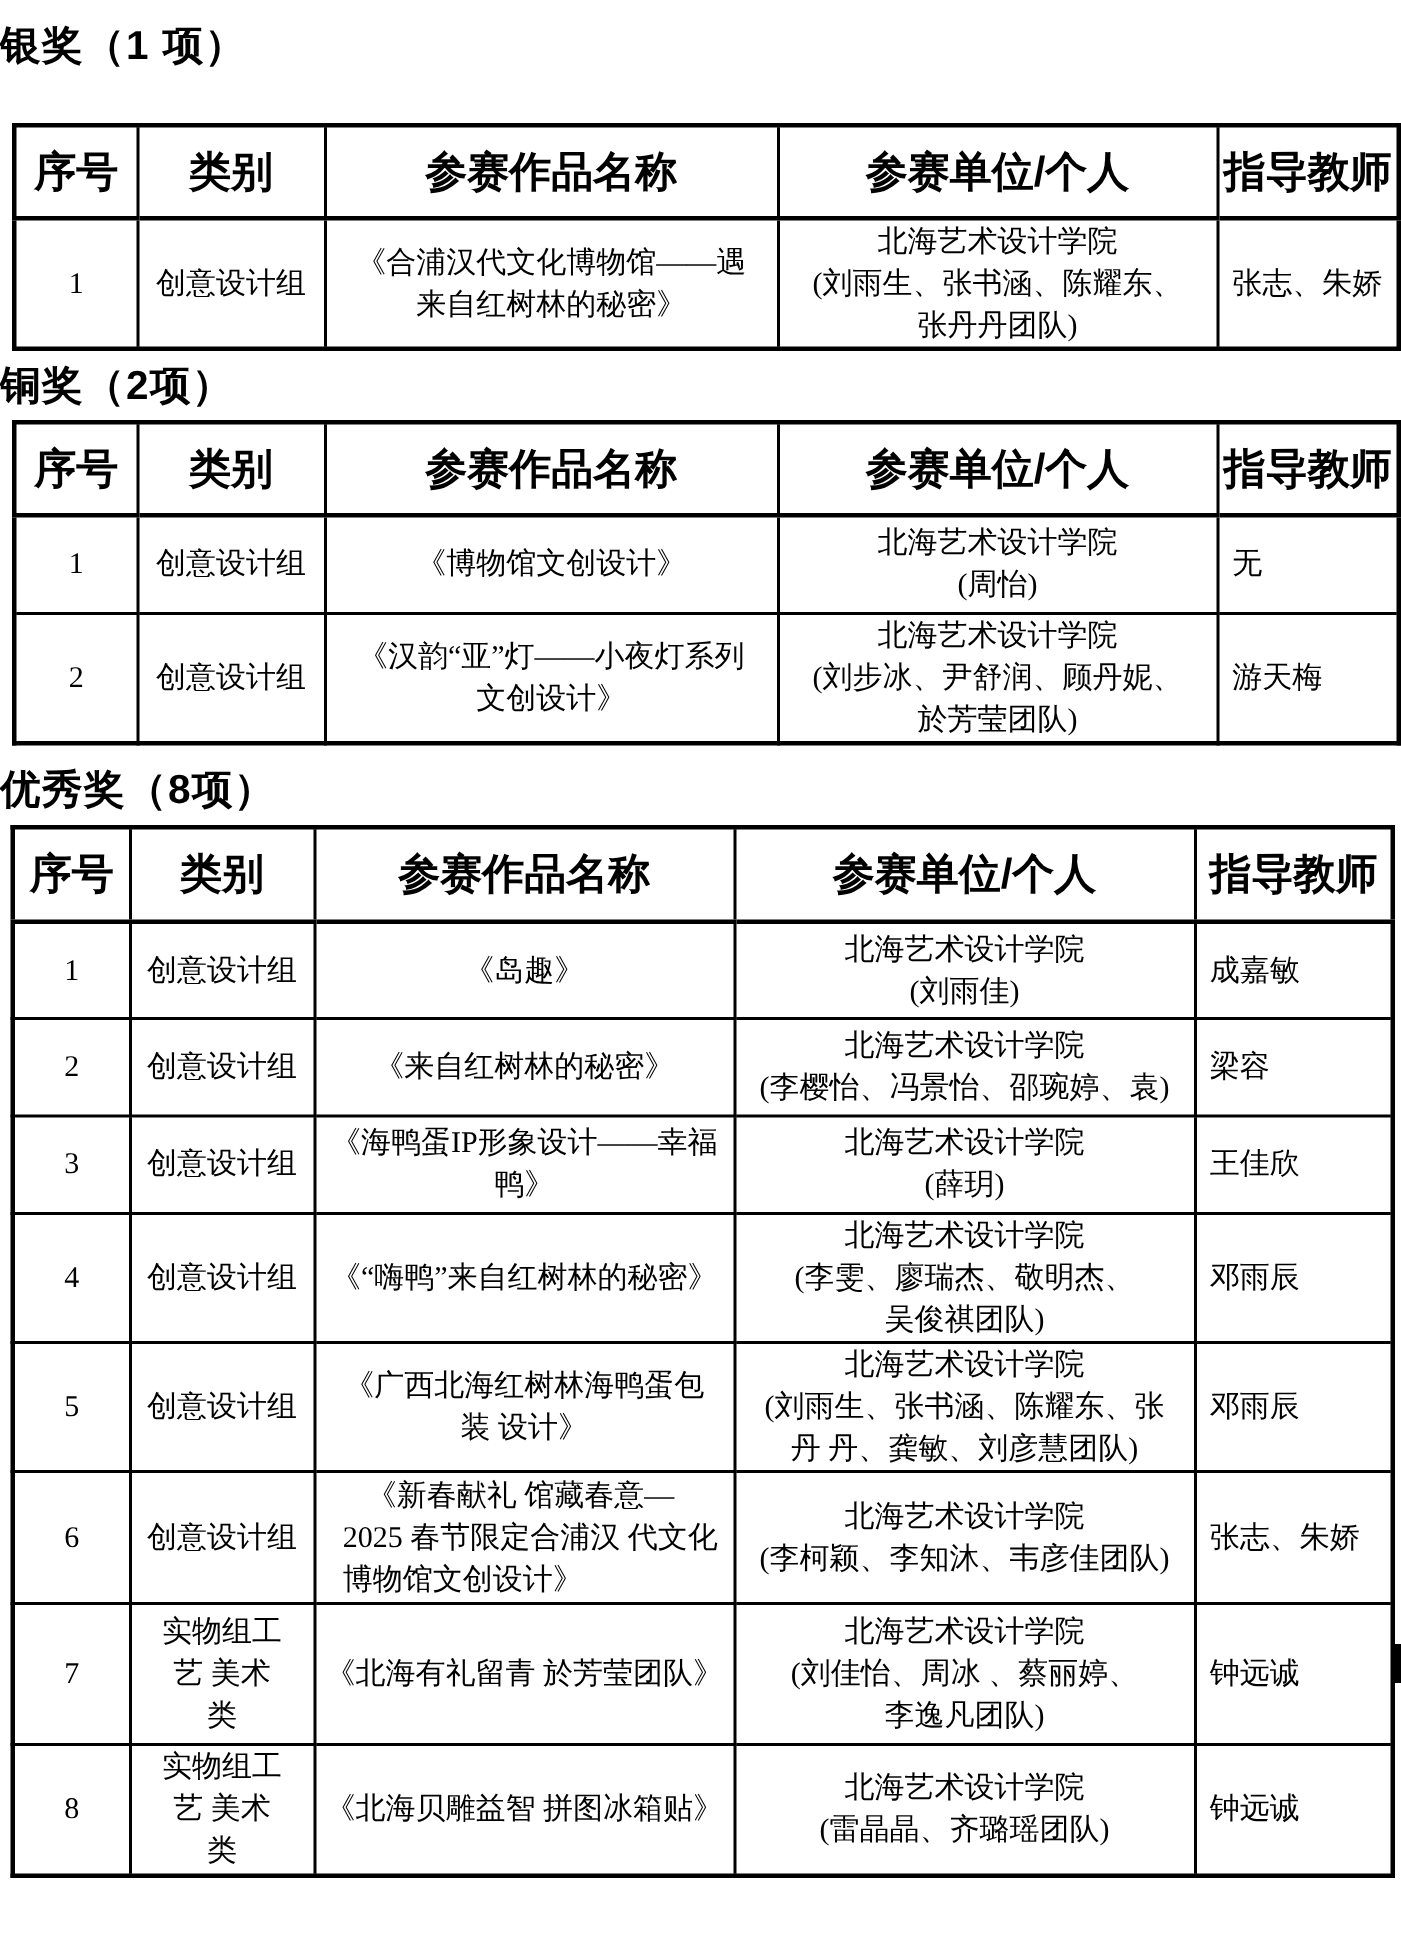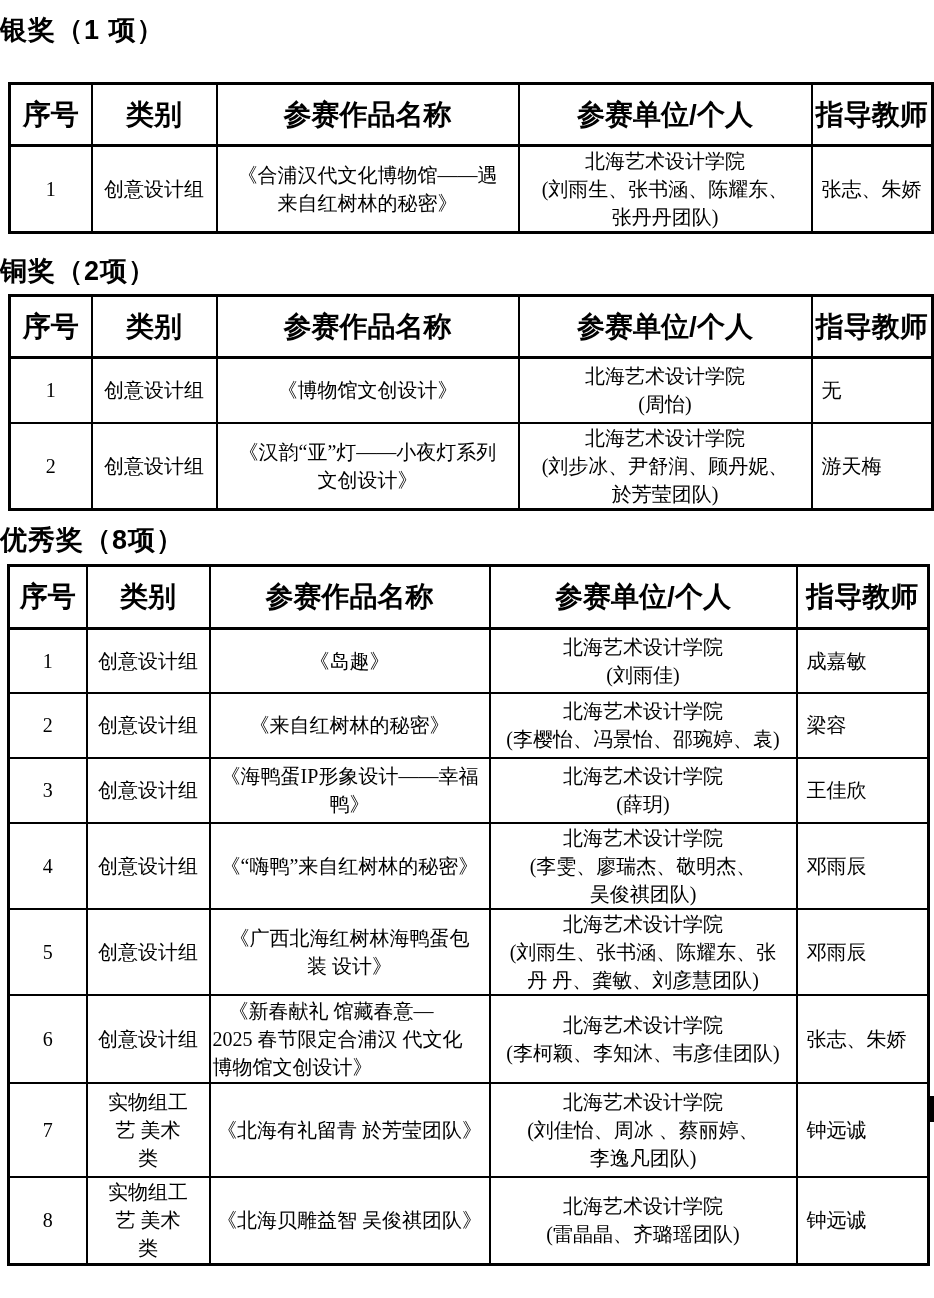--- a/index.html
+++ b/index.html
@@ -14,21 +14,21 @@
   .award-title {
     margin: 0;
     text-align: left;
     font-family: "Liberation Sans", "DejaVu Sans", sans-serif;
     font-weight: bold;
     font-size: 27px;
     line-height: 46px;
     letter-spacing: 1px;
   }
   #title-silver { margin-top: 7px; }
-  #title-bronze { margin-top: 14px; }
+  #title-bronze { }
   #title-excellence { margin-top: 6px; }
 
   table.award {
     border-collapse: collapse;
     table-layout: fixed;
     border: 3px solid #000;
   }
   #table-silver { margin: 29px 0 0 8px; width: 923px; }
   #table-bronze { margin: 0 0 0 8px; width: 923px; }
   #table-excellence { margin: 1px 0 0 7px; width: 920px; }
@@ -46,21 +46,21 @@
     font-family: "Liberation Serif", "DejaVu Serif", serif;
     font-size: 20px;
     line-height: 28px;
     border: 2px solid #000;
     padding: 0 3px;
     vertical-align: middle;
   }
   td.cell-no, td.cell-cat, td.cell-work, td.cell-unit { text-align: center; }
   td.cell-cat, td.cell-work, td.cell-unit { white-space: pre-line; }
   td.cell-teacher { text-align: left; padding-left: 9px; }
-  td.work-left { text-align: left; text-indent: 16px; padding-left: 2px; }
+  td.work-left { text-align: left; text-indent: 16px; padding-left: 18px; }
 
   #table-silver thead tr { height: 62px; }
   #table-silver tbody tr { height: 85px; }
   #table-bronze thead tr { height: 62px; }
   #table-bronze tbody tr:nth-child(1) { height: 65px; }
   #table-bronze tbody tr:nth-child(2) { height: 87px; }
   #table-excellence thead tr { height: 63px; }
   #table-excellence tbody tr:nth-child(1) { height: 64px; }
   #table-excellence tbody tr:nth-child(2) { height: 65px; }
   #table-excellence tbody tr:nth-child(3) { height: 65px; }
@@ -242,21 +242,21 @@
       <td class="cell-unit">北海艺术设计学院
 (刘佳怡、周冰 、蔡丽婷、
 李逸凡团队)</td>
       <td class="cell-teacher">钟远诚</td>
     </tr>
     <tr>
       <td class="cell-no">8</td>
       <td class="cell-cat">实物组工
 艺 美术
 类</td>
-      <td class="cell-work">《北海贝雕益智 吴俊祺团队》</td>
+      <td class="cell-work">《北海贝雕益智 拼图冰箱贴》</td>
       <td class="cell-unit">北海艺术设计学院
 (雷晶晶、齐璐瑶团队)</td>
       <td class="cell-teacher">钟远诚</td>
     </tr>
   </tbody>
 </table>
 
 <div class="edge-mark"></div>
 
 </body></html>

